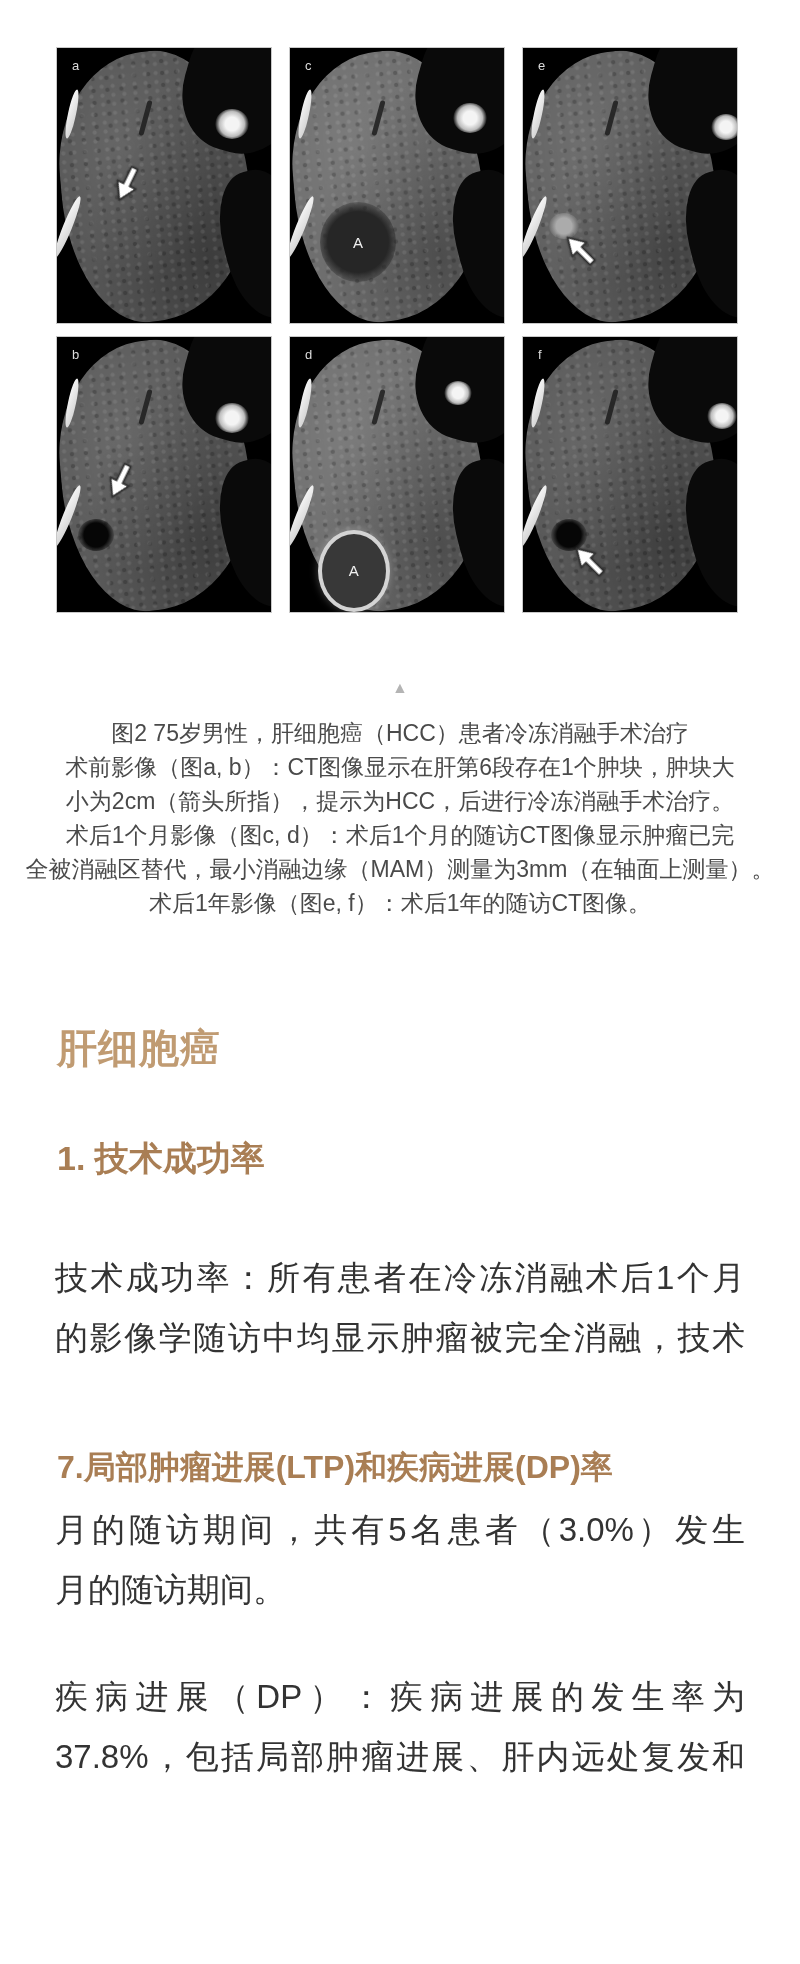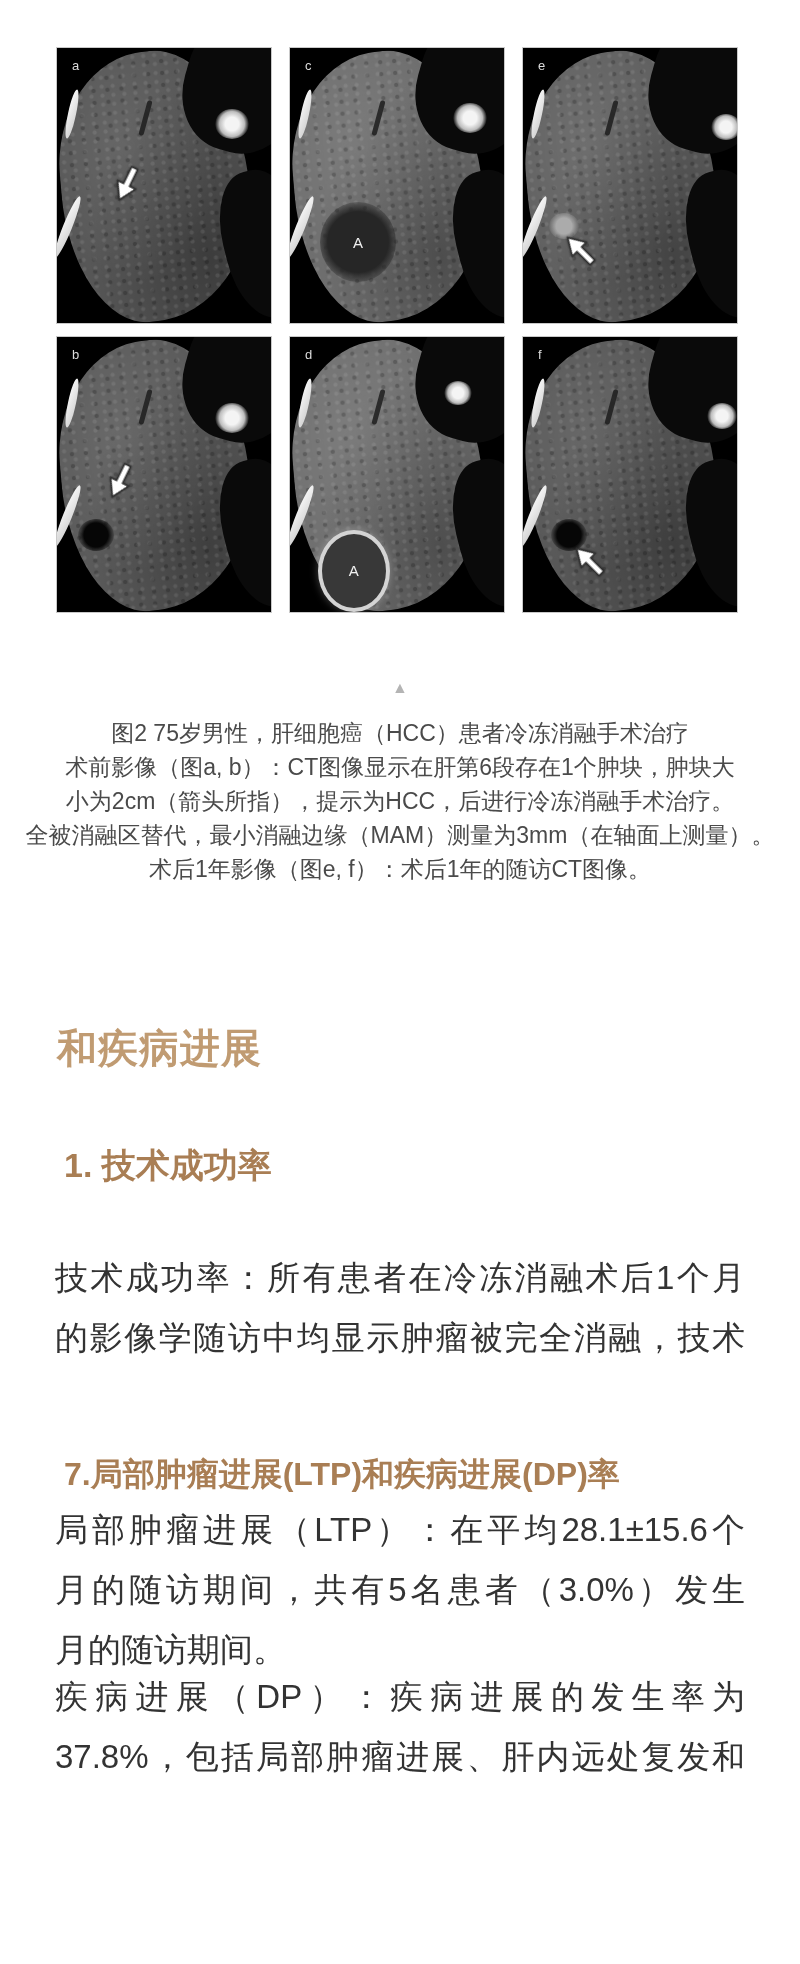--- a/index.html
+++ b/index.html
@@ -82,21 +82,21 @@
   }
   .cap-line { white-space:nowrap; }
 
   
   .main-title {
     position:absolute; left:57px; top:1026px; margin:0;
     font-family:"Liberation Serif","DejaVu Serif",serif;
     font-weight:700; font-size:40px; line-height:46px; letter-spacing:1px;
     color:var(--main-title,#bd9569);
   }
-  .sec-h { position:absolute; left:56px; margin:8px; font-weight:700; color:var(--section-heading,#a97e54); }
+  .sec-h { position:absolute; left:56px; margin:1px; font-weight:700; color:var(--section-heading,#a97e54); }
   .sec-h1 { top:1137px; font-size:34px; line-height:40px; }
   .sec-h2 { top:1447px; font-size:32px; line-height:38px; }
 
   .para {
     position:absolute; left:55px; width:690px;
     color:var(--body-text,#333333); font-size:33px; line-height:60px;
   }
   .para-1 { top:1248px; }
   .para-2 { top:1500px; }
   .para-3 { top:1667px; }
@@ -201,35 +201,35 @@
     </div>
 
   <div class="collapse">
     <span>▲</span>
   </div>
 
   <div class="caption">
       <div class="cap-line">图2  75岁男性，肝细胞癌（HCC）患者冷冻消融手术治疗</div>
       <div class="cap-line">术前影像（图a, b）：CT图像显示在肝第6段存在1个肿块，肿块大</div>
       <div class="cap-line">小为2cm（箭头所指），提示为HCC，后进行冷冻消融手术治疗。</div>
+      <div class="cap-line">术后1个月影像（图c, d）：术后1个月的随访CT图像显示肿瘤已完</div>
       <div class="cap-line">全被消融区替代，最小消融边缘（MAM）测量为3mm（在轴面上测量）。</div>
       <div class="cap-line">术后1年影像（图e, f）：术后1年的随访CT图像。</div>
     </div>
 
-  <h1 class="main-title">和疾病进展</h1>
+  <h1 class="main-title">肝细胞癌</h1>
 
   <h2 class="sec-h sec-h1">1. 技术成功率</h2>
   <div class="para para-1">
       <div class="body-line stretch">技术成功率：所有患者在冷冻消融术后1个月</div>
       <div class="body-line stretch">的影像学随访中均显示肿瘤被完全消融，技术</div>
     </div>
 
   <h2 class="sec-h sec-h2">7.局部肿瘤进展(LTP)和疾病进展(DP)率</h2>
   <div class="para para-2">
-      <div class="body-line stretch">局部肿瘤进展（LTP）：在平均28.1±15.6个</div>
       <div class="body-line stretch">月的随访期间，共有5名患者（3.0%）发生</div>
       <div class="body-line">月的随访期间。</div>
     </div>
   <div class="para para-3">
       <div class="body-line stretch">疾病进展（DP）：疾病进展的发生率为</div>
       <div class="body-line stretch">37.8%，包括局部肿瘤进展、肝内远处复发和</div>
     </div>
 
 </div>
 

